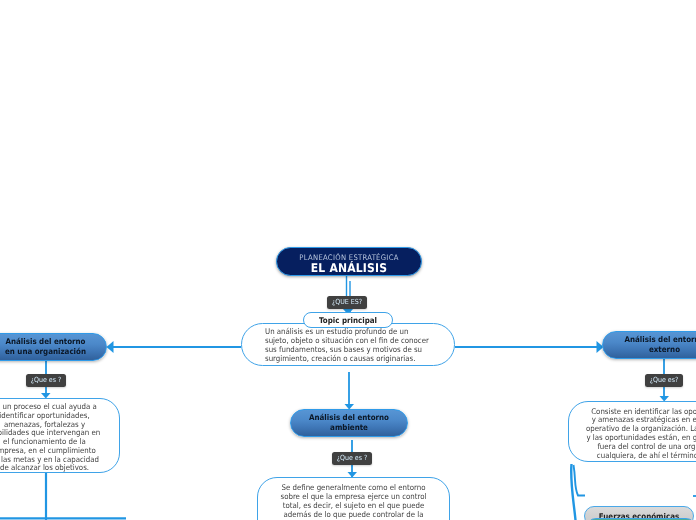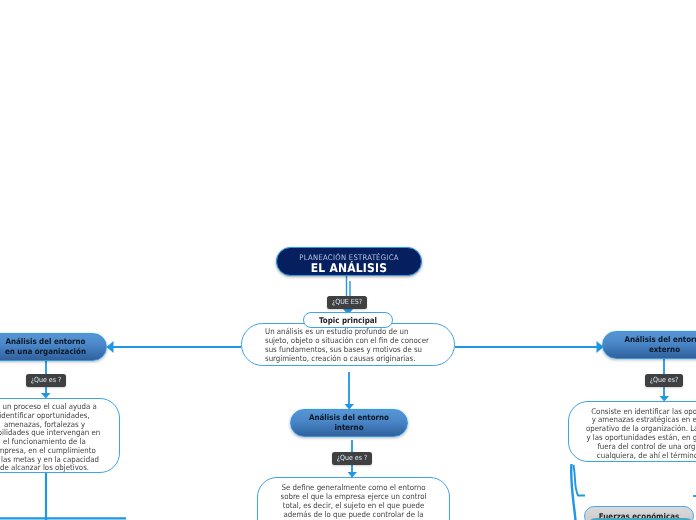--- a/index.html
+++ b/index.html
@@ -131,21 +131,21 @@
         <div class="ln">debilidades que intervengan en</div>
         <div class="ln">el funcionamiento de la</div>
         <div class="ln">empresa, en el cumplimiento</div>
         <div class="ln">de las metas y en la capacidad</div>
         <div class="ln">de alcanzar los objetivos.</div>
       </div>
   </div>
 
   <div class="abs branch" style="left:290px;top:409px;width:118px;height:28px;">
     <div>Análisis del entorno</div>
-    <div>interno</div>
+    <div>ambiente</div>
   </div>
   <div class="abs badge" style="left:332px;top:452px;width:40px;height:13px;">¿Que es ?</div>
   <div class="abs tbox" style="left:257px;top:477px;width:193px;height:70px;border-radius:20px;">
     <div class="abs txt" style="left:0px;top:5px;width:191px;text-align:center;">
         <div class="ln">Se define generalmente como el entorno</div>
         <div class="ln">sobre el que la empresa ejerce un control</div>
         <div class="ln">total, es decir, el sujeto en el que puede</div>
         <div class="ln">además de lo que puede controlar de la</div>
       </div>
   </div>

